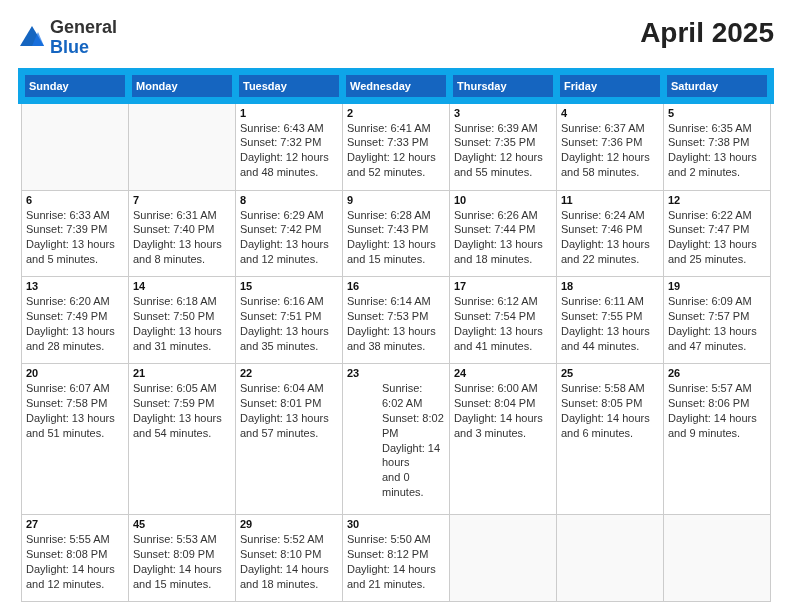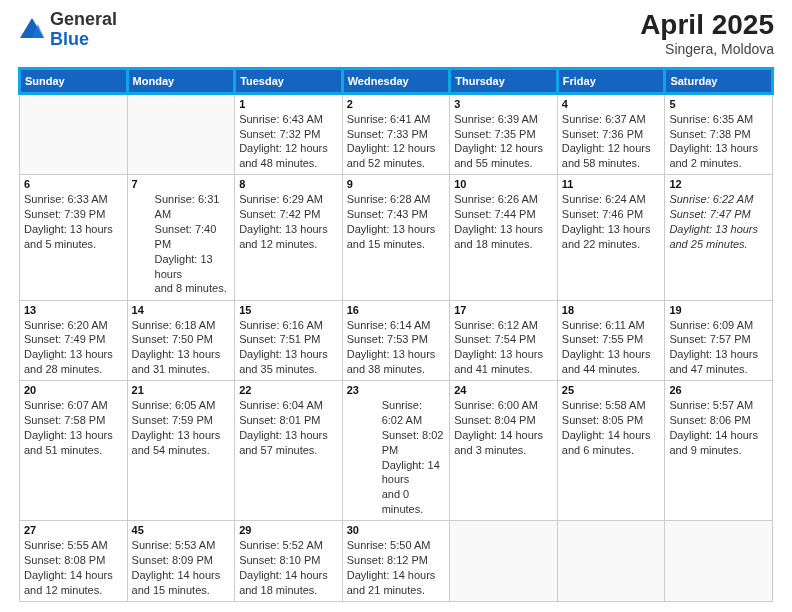--- a/index.html
+++ b/index.html
@@ -6,21 +6,21 @@
     body {
       width: 792px;
       height: 612px;
       font-family: Arial, sans-serif;
       background: #fff;
       overflow: hidden;
     }
     .page {
       width: 792px;
       height: 612px;
-      padding: 10px 18px 10px 18px;
+      padding: 18px 18px 10px 18px;
       display: flex;
       flex-direction: column;
     }
     .header {
       display: flex;
       justify-content: space-between;
       align-items: flex-start;
       margin-bottom: 10px;
     }
     .logo {
@@ -67,21 +67,21 @@
       width: 100%;
       table-layout: fixed;
     }
     .calendar th {
       background: #1565c0;
       color: #fff;
       font-size: 11px;
       font-weight: bold;
       padding: 5px 4px;
       text-align: left;
-      border: 3px solid #0ea5e9;
+      border: 7px solid #0ea5e9;
     }
     .calendar td {
       border: 1px solid #ccc;
       vertical-align: top;
       padding: 3px 4px;
       font-size: 9.5px;
       color: #333;
       height: 80px;
     }
     .day-num {
@@ -110,21 +110,20 @@
         <polygon points="14,2 26,22 2,22" fill="#1565c0"></polygon>
         <polygon points="20,8 26,22 14,22" fill="#1a73e8" opacity="0.7"></polygon>
       </svg>
       <div class="logo-text">
         <span class="logo-general">General</span>
         <span class="logo-blue">Blue</span>
       </div>
     </div>
     <div class="title-block">
       <div class="month-title">April 2025</div>
-      <div class="subtitle">Singera, Moldova</div>
     </div>
   </div>
 
   <table class="calendar">
     <thead>
       <tr>
         <th>Sunday</th>
         <th>Monday</th>
         <th>Tuesday</th>
         <th>Wednesday</th>
@@ -176,21 +175,21 @@
         <tr>
           <td>
             <span class="day-num">6</span>
             <div class="day-info" style="white-space: pre-line;">Sunrise: 6:33 AM
 Sunset: 7:39 PM
 Daylight: 13 hours
 and 5 minutes.</div>
           </td>
           <td>
             <span class="day-num">7</span>
-            <div class="day-info" style="white-space: pre-line; margin-left: 23px;">Sunrise: 6:31 AM
+            <div class="day-info" style="white-space: pre-line;">Sunrise: 6:31 AM
 Sunset: 7:40 PM
 Daylight: 13 hours
 and 8 minutes.</div>
           </td>
           <td>
             <span class="day-num">8</span>
             <div class="day-info" style="white-space: pre-line;">Sunrise: 6:29 AM
 Sunset: 7:42 PM
 Daylight: 13 hours
 and 12 minutes.</div>
@@ -211,21 +210,21 @@
           </td>
           <td>
             <span class="day-num">11</span>
             <div class="day-info" style="white-space: pre-line;">Sunrise: 6:24 AM
 Sunset: 7:46 PM
 Daylight: 13 hours
 and 22 minutes.</div>
           </td>
           <td>
             <span class="day-num">12</span>
-            <div class="day-info" style="white-space: pre-line; font-style: italic;">Sunrise: 6:22 AM
+            <div class="day-info" style="white-space: pre-line;">Sunrise: 6:22 AM
 Sunset: 7:47 PM
 Daylight: 13 hours
 and 25 minutes.</div>
           </td>
         </tr>
         <tr>
           <td>
             <span class="day-num">13</span>
             <div class="day-info" style="white-space: pre-line;">Sunrise: 6:20 AM
 Sunset: 7:49 PM

